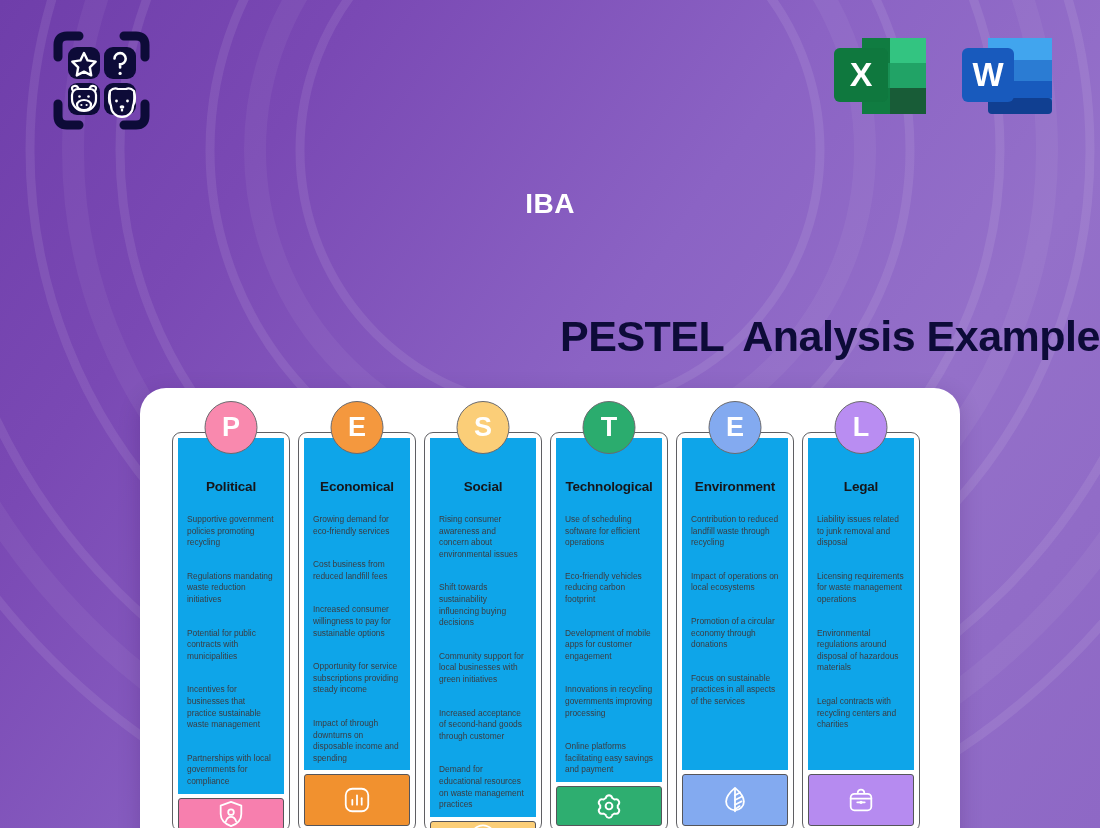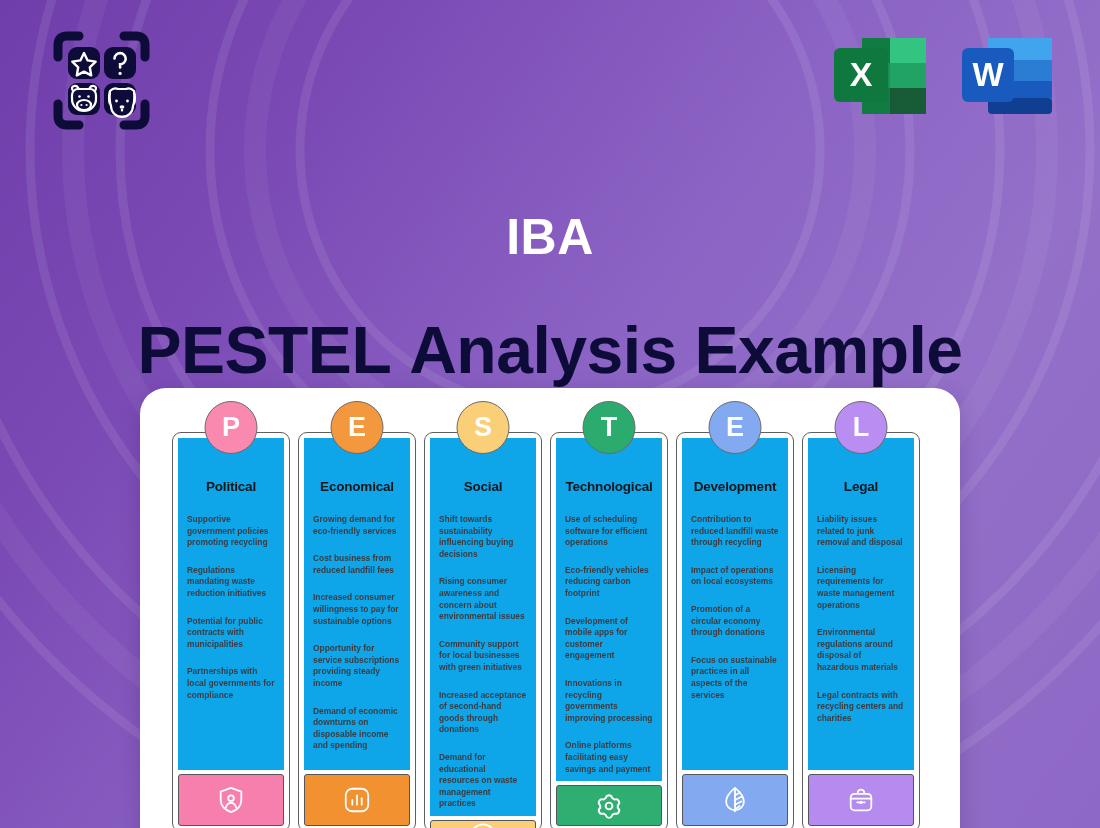--- a/index.html
+++ b/index.html
@@ -22,33 +22,33 @@
     position: absolute; left: 48px; top: 27px;
     width: 107px; height: 107px;
   }
 
   
   #office { position: absolute; right: 44px; top: 30px; display: flex; gap: 26px; align-items: flex-start; }
   .office-icon { position: relative; width: 100px; height: 92px; }
 
   
   #iba {
-    position: absolute; left: 0; right: 0; top: 208px;
+    position: absolute; left: 0; right: 0; top: 188px;
     text-align: center;
     color: #ffffff;
-    font-size: 50px;
+    font-size: 28px;
     font-weight: bold;
     letter-spacing: .5px;
   }
   
   #heading {
     position: absolute; left: 0; right: 0; top: 312px;
-    text-align: center;
+    text-align: right;
     color: #0d0b38;
-    font-size: 66px;
+    font-size: 43px;
     font-weight: bold;
     letter-spacing: -0.5px;
     white-space: nowrap;
   }
   #heading .spacer { display:inline-block; width: 18px; }
 
   
   #card {
     position: absolute;
     left: 140px; top: 388px;
@@ -101,22 +101,21 @@
     text-align: center;
     font-size: 13.5px;
     font-weight: bold;
     color: #16161a;
     letter-spacing: -0.2px;
   }
   .bullets {
     margin-top: 20px;
     display: flex;
     flex-direction: column;
-    gap: 16px;
-    font-weight: bold;
+    gap: 22px;
   }
   .bullets li {
     list-style: none;
     font-size: 8.4px;
     line-height: 1.38;
     color: #3c3c41;
   }
   .icon-bar {
     margin-top: 4px;
     height: 52px;
@@ -232,61 +231,62 @@
   <div id="card">
     <div id="columns">
         <div class="col">
           <div class="badge" style="background: rgb(249, 137, 174);">P</div>
           <div class="col-inner">
             <div class="col-title">Political</div>
             <ul class="bullets">
               <li>Supportive government policies promoting recycling</li>
               <li>Regulations mandating waste reduction initiatives</li>
               <li>Potential for public contracts with municipalities</li>
+              <li>Incentives for businesses that practice sustainable waste management</li>
               <li>Partnerships with local governments for compliance</li>
             </ul>
           </div>
           <div class="icon-bar" style="background: rgb(247, 127, 174);">
             <svg viewBox="0 0 32 32" fill="none" stroke="#fff" stroke-width="1.9" stroke-linecap="round" stroke-linejoin="round">
               <path d="M16 3 L27 7 v9 c0 7-5 11-11 13 C11 27 5 23 5 16 V7z"></path>
               <circle cx="16" cy="14" r="3"></circle>
               <path d="M10.5 24 c1-3.4 3-5 5.5-5 s4.5 1.6 5.5 5"></path>
             </svg>
           </div>
         </div>
         <div class="col">
           <div class="badge" style="background: rgb(244, 152, 62);">E</div>
           <div class="col-inner">
             <div class="col-title">Economical</div>
             <ul class="bullets">
               <li>Growing demand for eco-friendly services</li>
               <li>Cost business from reduced landfill fees</li>
               <li>Increased consumer willingness to pay for sustainable options</li>
               <li>Opportunity for service subscriptions providing steady income</li>
-              <li>Demand of economic downturns on disposable income and spending</li>
+              <li>Impact of through downturns on disposable income and spending</li>
             </ul>
           </div>
           <div class="icon-bar" style="background: rgb(241, 145, 47);">
             <svg viewBox="0 0 32 32" fill="none" stroke="#fff" stroke-width="1.9" stroke-linecap="round" stroke-linejoin="round">
               <rect x="4" y="4" width="24" height="24" rx="7"></rect>
               <path d="M11 21 v-5"></path>
               <path d="M16 21 v-10"></path>
               <path d="M21 21 v-7"></path>
             </svg>
           </div>
         </div>
         <div class="col">
           <div class="badge" style="background: rgb(251, 206, 120);">S</div>
           <div class="col-inner">
             <div class="col-title">Social</div>
             <ul class="bullets">
+              <li>Rising consumer awareness and concern about environmental issues</li>
               <li>Shift towards sustainability influencing buying decisions</li>
-              <li>Rising consumer awareness and concern about environmental issues</li>
               <li>Community support for local businesses with green initiatives</li>
-              <li>Increased acceptance of second-hand goods through donations</li>
+              <li>Increased acceptance of second-hand goods through customer</li>
               <li>Demand for educational resources on waste management practices</li>
             </ul>
           </div>
           <div class="icon-bar" style="background: rgb(251, 206, 120);">
             <svg viewBox="0 0 32 32" fill="none" stroke="#fff" stroke-width="1.9" stroke-linecap="round" stroke-linejoin="round">
               <circle cx="16" cy="16" r="12.5"></circle>
               <circle cx="16" cy="12.8" r="4"></circle>
               <path d="M7.6 25.4 c1.6-4 4.7-6.1 8.4-6.1 s6.8 2.1 8.4 6.1"></path>
             </svg>
           </div>
@@ -306,21 +306,21 @@
           <div class="icon-bar" style="background: rgb(46, 174, 112);">
             <svg viewBox="0 0 32 32" fill="none" stroke="#fff" stroke-width="2.1" stroke-linecap="round" stroke-linejoin="round">
               <path d="M16 4.5 a3.4 3.4 0 0 1 3.2 2.3 l.3 .9 a9.6 9.6 0 0 1 2.3 1.4 l1-.2 a3.4 3.4 0 0 1 3.6 1.7 3.4 3.4 0 0 1 -.4 4 l-.7 .7 a9.6 9.6 0 0 1 0 2.6 l.7 .7 a3.4 3.4 0 0 1 .4 4 3.4 3.4 0 0 1 -3.6 1.7 l-1-.2 a9.6 9.6 0 0 1 -2.3 1.4 l-.3 .9 a3.4 3.4 0 0 1 -6.4 0 l-.3-.9 a9.6 9.6 0 0 1 -2.3-1.4 l-1 .2 a3.4 3.4 0 0 1 -3.6-1.7 3.4 3.4 0 0 1 .4-4 l.7-.7 a9.6 9.6 0 0 1 0-2.6 l-.7-.7 a3.4 3.4 0 0 1 -.4-4 3.4 3.4 0 0 1 3.6-1.7 l1 .2 a9.6 9.6 0 0 1 2.3-1.4 l.3-.9 A3.4 3.4 0 0 1 16 4.5z"></path>
               <circle cx="16" cy="16" r="3.6"></circle>
             </svg>
           </div>
         </div>
         <div class="col">
           <div class="badge" style="background: rgb(131, 170, 240);">E</div>
           <div class="col-inner">
-            <div class="col-title">Development</div>
+            <div class="col-title">Environment</div>
             <ul class="bullets">
               <li>Contribution to reduced landfill waste through recycling</li>
               <li>Impact of operations on local ecosystems</li>
               <li>Promotion of a circular economy through donations</li>
               <li>Focus on sustainable practices in all aspects of the services</li>
             </ul>
           </div>
           <div class="icon-bar" style="background: rgb(131, 170, 240);">
             <svg viewBox="0 0 32 32" fill="none" stroke="#fff" stroke-width="1.9" stroke-linecap="round" stroke-linejoin="round">
               <path d="M16 3 C22 8 25.5 12 25.5 17.5 A9.5 9.5 0 0 1 6.5 17.5 C6.5 12 10 8 16 3z"></path>

